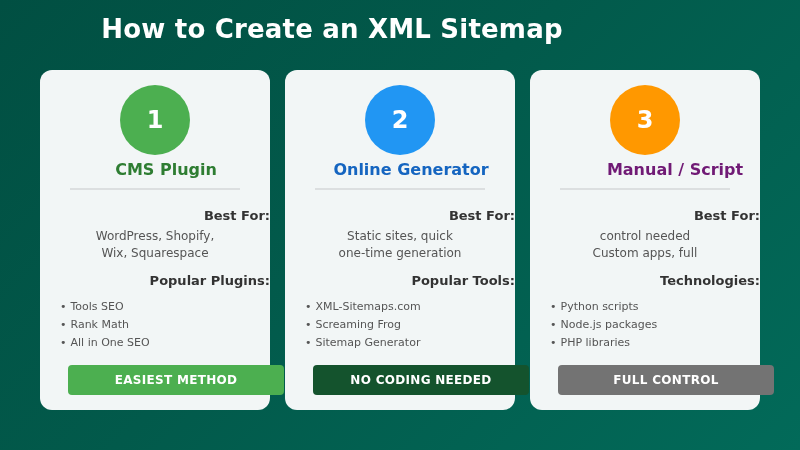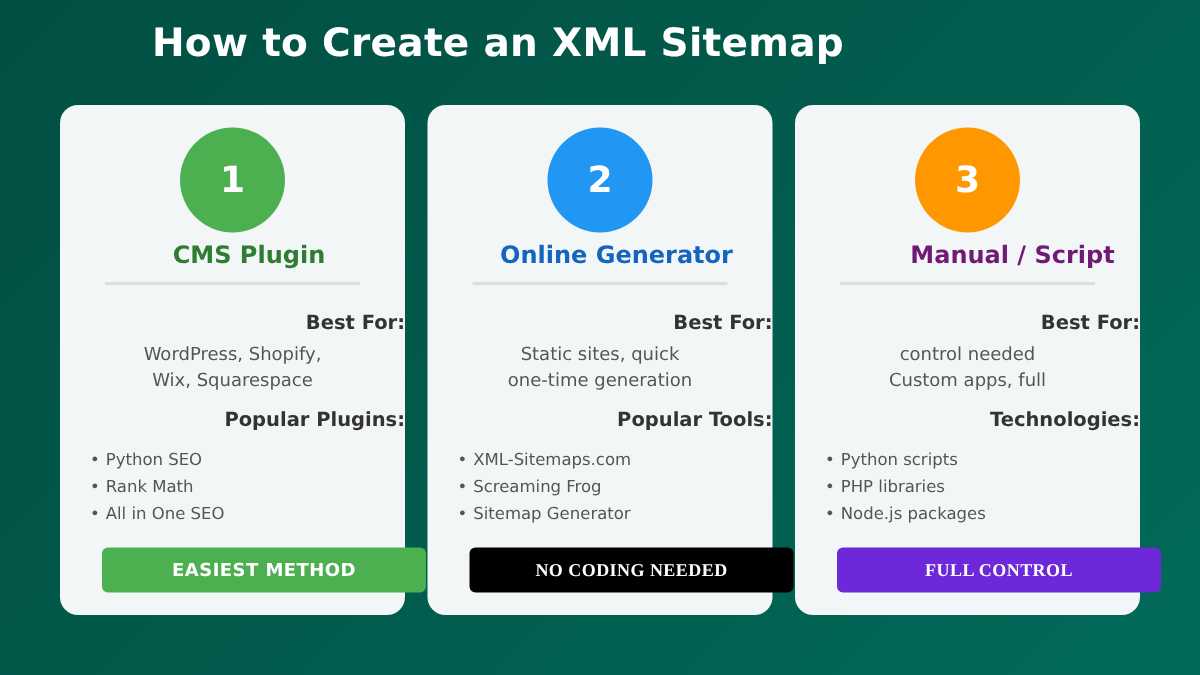--- a/index.html
+++ b/index.html
@@ -100,21 +100,21 @@
   <div class="circle" style="background:#4caf50;">1</div>
   <div class="card-title" style="color:#2e7d32;">CMS Plugin</div>
   <div class="divider"></div>
   <div class="section-heading best-heading">Best For:</div>
   <div class="best-text">
     <div>WordPress, Shopify,</div>
     <div>Wix, Squarespace</div>
   </div>
   <div class="section-heading list-heading">Popular Plugins:</div>
   <ul class="list">
-    <li><span class="bullet">•</span><span>Python SEO</span></li>
+    <li><span class="bullet">•</span><span>Tools SEO</span></li>
     <li><span class="bullet">•</span><span>Rank Math</span></li>
     <li><span class="bullet">•</span><span>All in One SEO</span></li>
   </ul>
   <div class="badge" style="background:#4caf50;">EASIEST METHOD</div>
 </div>
 
 <div class="card" style="left:285px;">
   <div class="circle" style="background:#2196f3;">2</div>
   <div class="card-title" style="color:#1565c0;">Online Generator</div>
   <div class="divider"></div>
@@ -122,32 +122,32 @@
   <div class="best-text">
     <div>Static sites, quick</div>
     <div>one-time generation</div>
   </div>
   <div class="section-heading list-heading">Popular Tools:</div>
   <ul class="list">
     <li><span class="bullet">•</span><span>XML-Sitemaps.com</span></li>
     <li><span class="bullet">•</span><span>Screaming Frog</span></li>
     <li><span class="bullet">•</span><span>Sitemap Generator</span></li>
   </ul>
-  <div class="badge" style="background:#000000;font-family:Liberation Serif, serif;">NO CODING NEEDED</div>
+  <div class="badge" style="background:#14532d;">NO CODING NEEDED</div>
 </div>
 
 <div class="card" style="left:530px;">
   <div class="circle" style="background:#ff9800;">3</div>
   <div class="card-title" style="color:#701a75;margin-left:19px;">Manual / Script</div>
   <div class="divider"></div>
   <div class="section-heading best-heading">Best For:</div>
   <div class="best-text">
     <div>control needed</div>
     <div>Custom apps, full</div>
   </div>
   <div class="section-heading list-heading">Technologies:</div>
   <ul class="list">
     <li><span class="bullet">•</span><span>Python scripts</span></li>
+    <li><span class="bullet">•</span><span>Node.js packages</span></li>
     <li><span class="bullet">•</span><span>PHP libraries</span></li>
-    <li><span class="bullet">•</span><span>Node.js packages</span></li>
   </ul>
-  <div class="badge" style="background:#6d28d9;font-family:Liberation Serif, serif;">FULL CONTROL</div>
+  <div class="badge" style="background:#737373;">FULL CONTROL</div>
 </div>
 
 </body></html>

